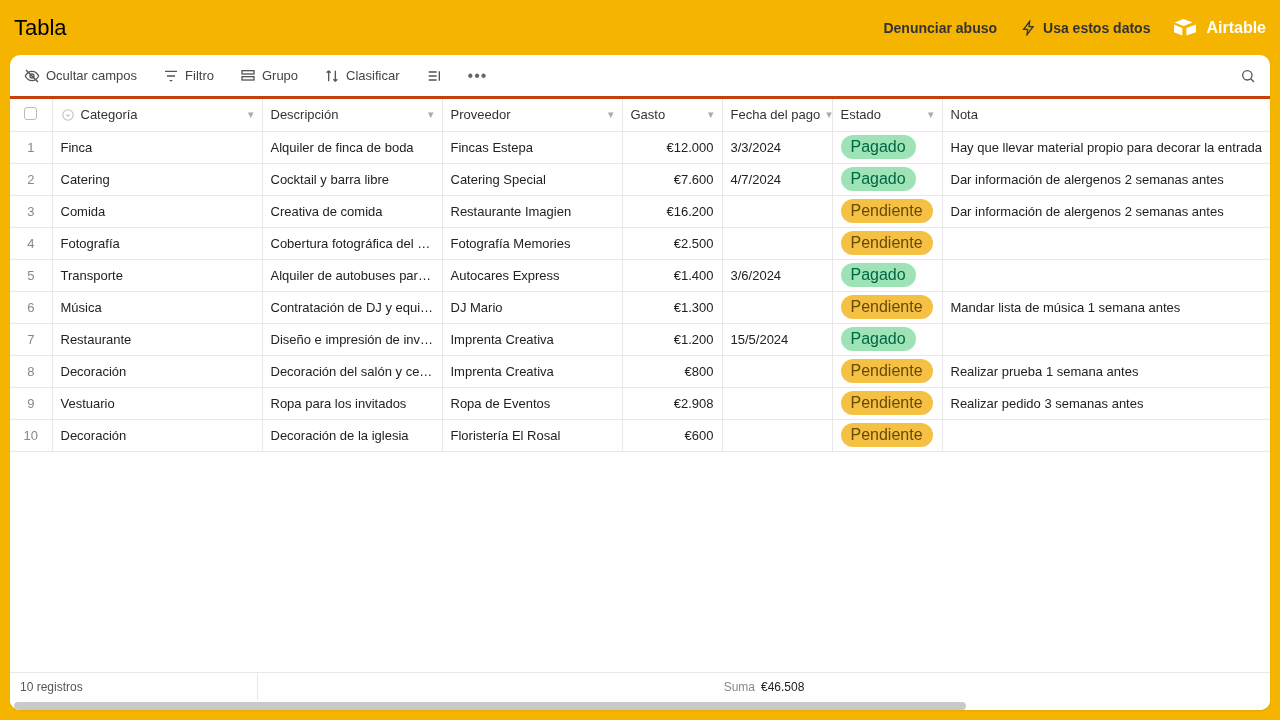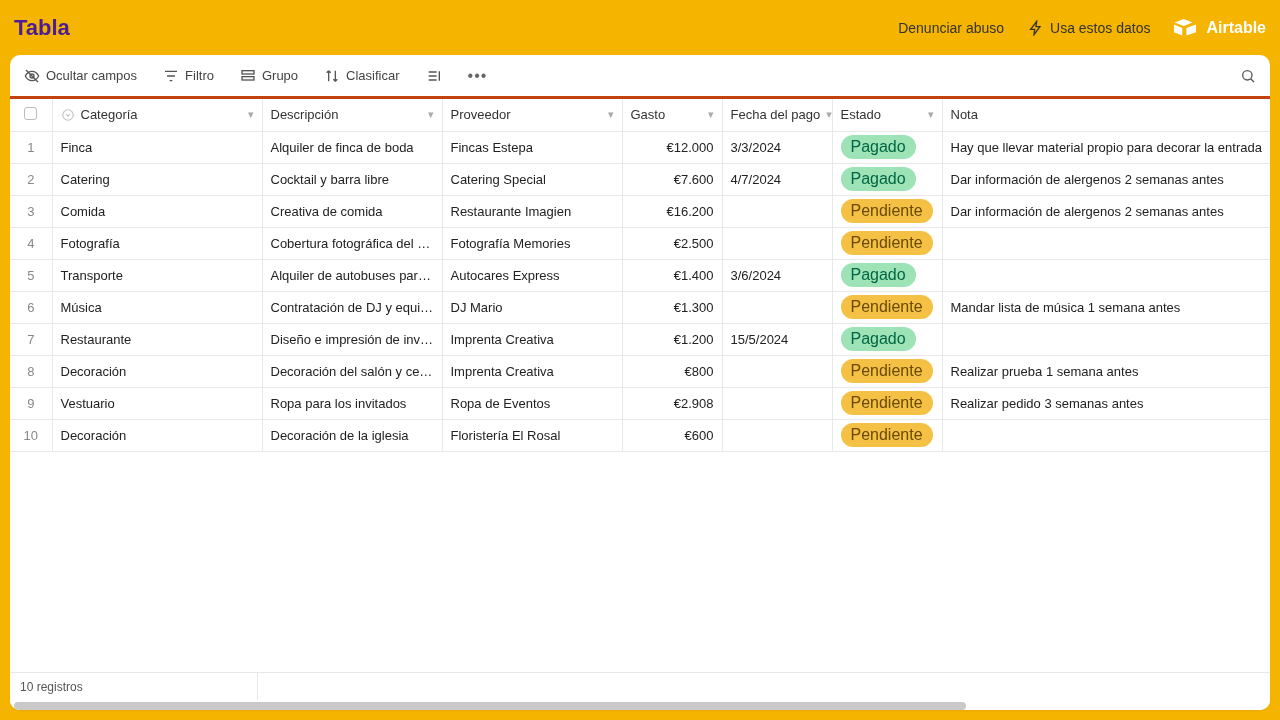--- a/index.html
+++ b/index.html
@@ -14,35 +14,36 @@
   }
   .topbar {
     display: flex;
     align-items: center;
     justify-content: space-between;
     height: 55px;
     padding: 0 14px;
   }
   .topbar-title {
     font-size: 22px;
-    font-weight: 700;
-    color: #4c1d95;
+    font-weight: 400;
+    color: #000000;
   }
   .topbar-right {
     display: flex;
     align-items: center;
     gap: 24px;
   }
   .topbar-link {
     font-size: 14px;
     color: #333;
     cursor: pointer;
     display: flex;
     align-items: center;
     gap: 6px;
+    font-weight: bold;
   }
   .airtable-logo {
     display: flex;
     align-items: center;
     gap: 10px;
     font-size: 16px;
     font-weight: 600;
     color: #fff;
   }
   .airtable-mark {
@@ -418,19 +419,23 @@
               <td class="col-estado"><span class="pill pill-orange">Pendiente</span></td>
               <td class="col-nota"></td>
             </tr>
           </tbody>
       </table>
     </div>
   </div>
 
   <div class="footer">
     <div class="footer-left">10 registros</div>
+    <div class="footer-sum">
+      <span class="lbl">Suma</span>
+      <span class="val">€46.508</span>
+    </div>
   </div>
   <div class="hscroll">
     <div class="hscroll-track">
         <div class="hscroll-thumb"></div>
       </div>
   </div>
 </div>
 
 </body></html>

